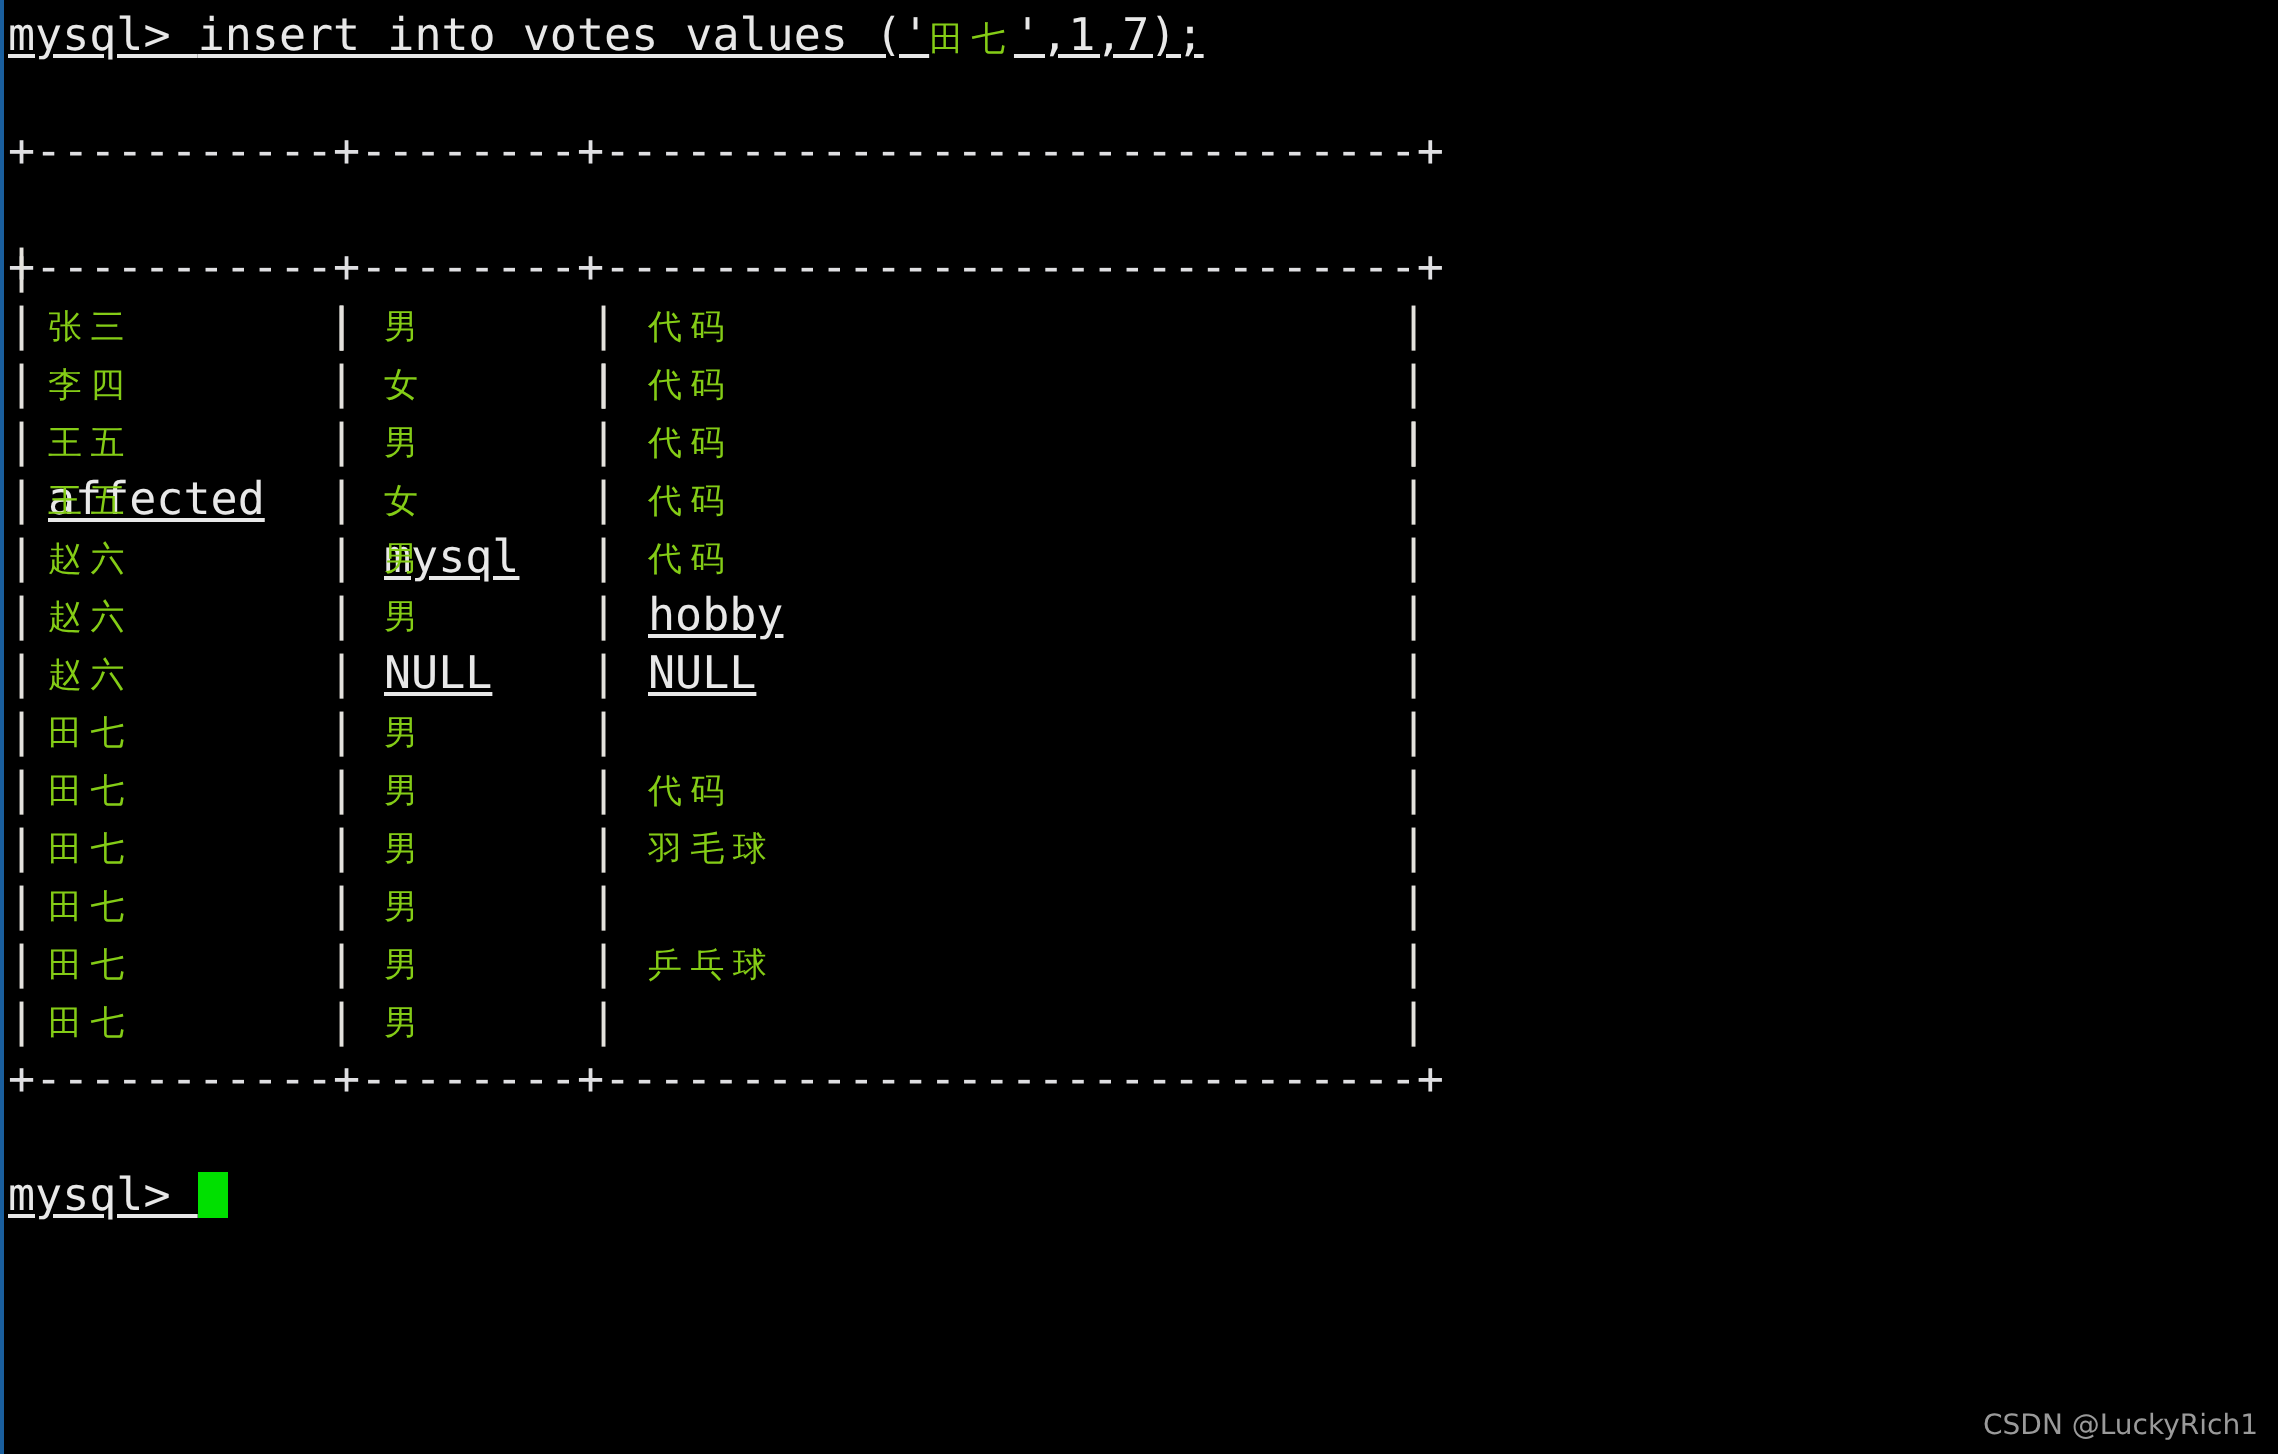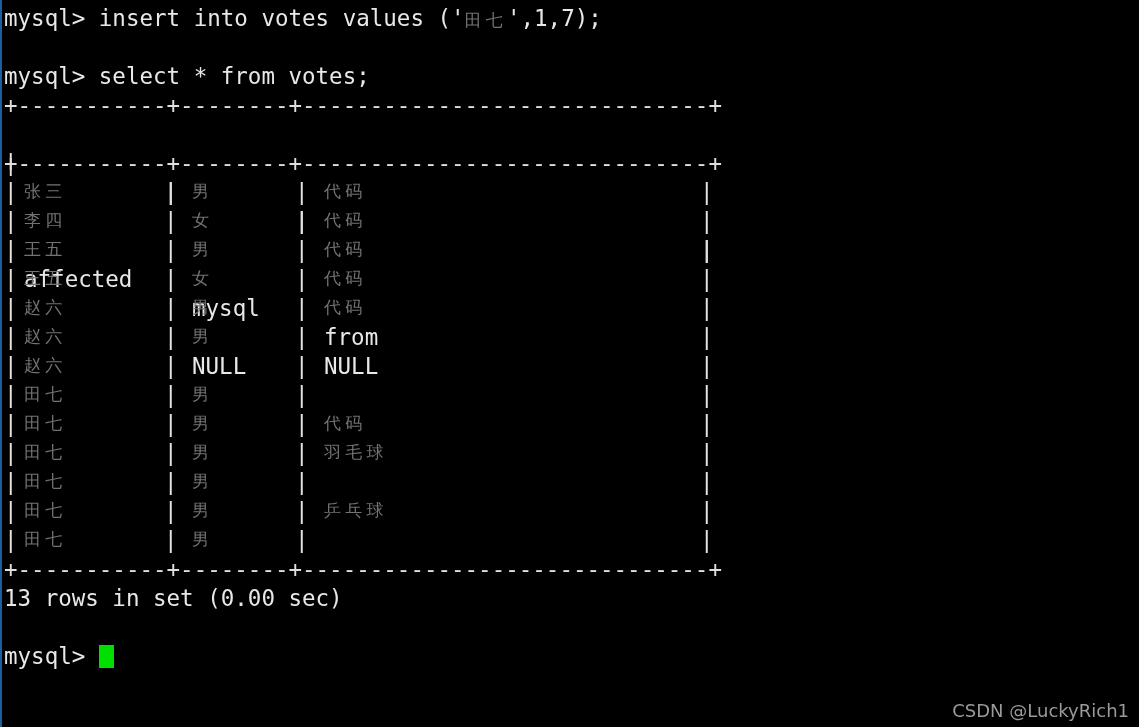--- a/index.html
+++ b/index.html
@@ -43,24 +43,24 @@
   }
   .line.blank {
     color: transparent;
   }
   
   .rule, .cellrow {
     color: #dfdfe2;
   }
   
   .cjk {
-    font-family: Liberation Mono, monospace;
+    font-family: Liberation Serif, serif;
     font-size: 17px;
     letter-spacing: 4.2px;
-    color: #737373;
+    color: #84cc16;
   }
   
   .trow {
     position: relative;
     height: 29px;
     line-height: 29px;
     font-size: 22.5px;
     white-space: pre;
   }
   .trow span.pipe {
@@ -71,64 +71,64 @@
   .p1 { left: 160px; }
   .p2 { left: 291px; }
   .p3 { left: 696px; }
   .c-user  { position: absolute; left: 20px; }
   .c-gen   { position: absolute; left: 188px; }
   .c-hob   { position: absolute; left: 320px; }
   .latin {
     font-family: "DejaVu Sans Mono", "Liberation Mono", monospace;
     font-size: 22.5px;
     color: #e8e8e8;
+    text-decoration: underline;
   }
   #cursor {
     display: inline-block;
     width: 15px;
     height: 23px;
     background: #00e000;
     vertical-align: -4px;
   }
   #watermark {
     position: absolute;
     right: 10px;
     bottom: 6px;
     font-family: "DejaVu Sans", "Liberation Sans", sans-serif;
-    font-size: 18px;
+    font-size: 14px;
     color: #9a9a9a;
     white-space: pre;
   }
 </style>
 </head>
 <body>
 
 <div id="screen">
 
   <div id="left-edge"></div>
 
   <div id="terminal">
 
     <div class="line"><span class="latin">mysql&gt; </span><span class="latin">insert into votes values ('</span><span class="cjk">田七</span><span class="latin">',1,7);</span></div>
 
 
     <div class="line blank">&nbsp;</div>
 
-    <div class="line"><span class="latin">mysql&gt; </span><span class="latin">select * from votes;</span></div>
 
     <div class="line rule">+-----------+--------+------------------------------+</div>
 
     <div class="trow">
       <span class="pipe p0">|</span>
       <span class="pipe p1">|</span>
       <span class="pipe p2">|</span>
       <span class="pipe p3">|</span>
       <span class="c-user latin">affected</span>
       <span class="c-gen latin">mysql</span>
-      <span class="c-hob latin">from</span>
+      <span class="c-hob latin">hobby</span>
     </div>
 
     <div class="line rule">+-----------+--------+------------------------------+</div>
 
     <div id="rows-container">
         <div class="trow"><span class="pipe p0">|</span><span class="pipe p1">|</span><span class="pipe p2">|</span><span class="pipe p3">|</span><span class="c-user cjk">张三</span><span class="c-gen cjk">男</span><span class="c-hob cjk">代码</span></div>
         <div class="trow"><span class="pipe p0">|</span><span class="pipe p1">|</span><span class="pipe p2">|</span><span class="pipe p3">|</span><span class="c-user cjk">李四</span><span class="c-gen cjk">女</span><span class="c-hob cjk">代码</span></div>
         <div class="trow"><span class="pipe p0">|</span><span class="pipe p1">|</span><span class="pipe p2">|</span><span class="pipe p3">|</span><span class="c-user cjk">王五</span><span class="c-gen cjk">男</span><span class="c-hob cjk">代码</span></div>
         <div class="trow"><span class="pipe p0">|</span><span class="pipe p1">|</span><span class="pipe p2">|</span><span class="pipe p3">|</span><span class="c-user cjk">王五</span><span class="c-gen cjk">女</span><span class="c-hob cjk">代码</span></div>
         <div class="trow"><span class="pipe p0">|</span><span class="pipe p1">|</span><span class="pipe p2">|</span><span class="pipe p3">|</span><span class="c-user cjk">赵六</span><span class="c-gen cjk">男</span><span class="c-hob cjk">代码</span></div>
@@ -137,21 +137,20 @@
         <div class="trow"><span class="pipe p0">|</span><span class="pipe p1">|</span><span class="pipe p2">|</span><span class="pipe p3">|</span><span class="c-user cjk">田七</span><span class="c-gen cjk">男</span><span class="c-hob latin"></span></div>
         <div class="trow"><span class="pipe p0">|</span><span class="pipe p1">|</span><span class="pipe p2">|</span><span class="pipe p3">|</span><span class="c-user cjk">田七</span><span class="c-gen cjk">男</span><span class="c-hob cjk">代码</span></div>
         <div class="trow"><span class="pipe p0">|</span><span class="pipe p1">|</span><span class="pipe p2">|</span><span class="pipe p3">|</span><span class="c-user cjk">田七</span><span class="c-gen cjk">男</span><span class="c-hob cjk">羽毛球</span></div>
         <div class="trow"><span class="pipe p0">|</span><span class="pipe p1">|</span><span class="pipe p2">|</span><span class="pipe p3">|</span><span class="c-user cjk">田七</span><span class="c-gen cjk">男</span></div>
         <div class="trow"><span class="pipe p0">|</span><span class="pipe p1">|</span><span class="pipe p2">|</span><span class="pipe p3">|</span><span class="c-user cjk">田七</span><span class="c-gen cjk">男</span><span class="c-hob cjk">乒乓球</span></div>
         <div class="trow"><span class="pipe p0">|</span><span class="pipe p1">|</span><span class="pipe p2">|</span><span class="pipe p3">|</span><span class="c-user cjk">田七</span><span class="c-gen cjk">男</span></div>
       </div>
 
     <div class="line rule">+-----------+--------+------------------------------+</div>
 
-    <div class="line">13 rows in set (0.00 sec)</div>
 
     <div class="line blank">&nbsp;</div>
 
     <div class="line"><span class="latin">mysql&gt; </span><span id="cursor"></span></div>
 
   </div>
 
   <div id="watermark">CSDN @LuckyRich1</div>
 
 </div>

